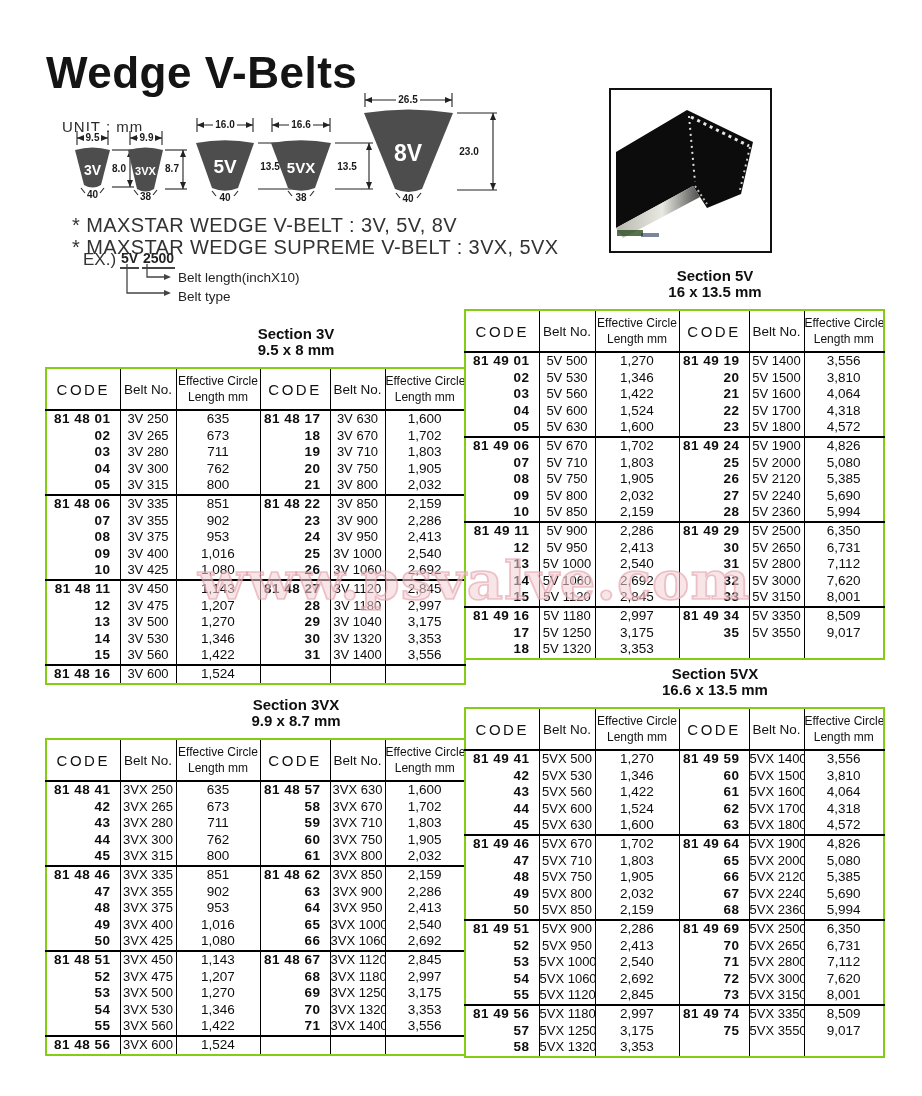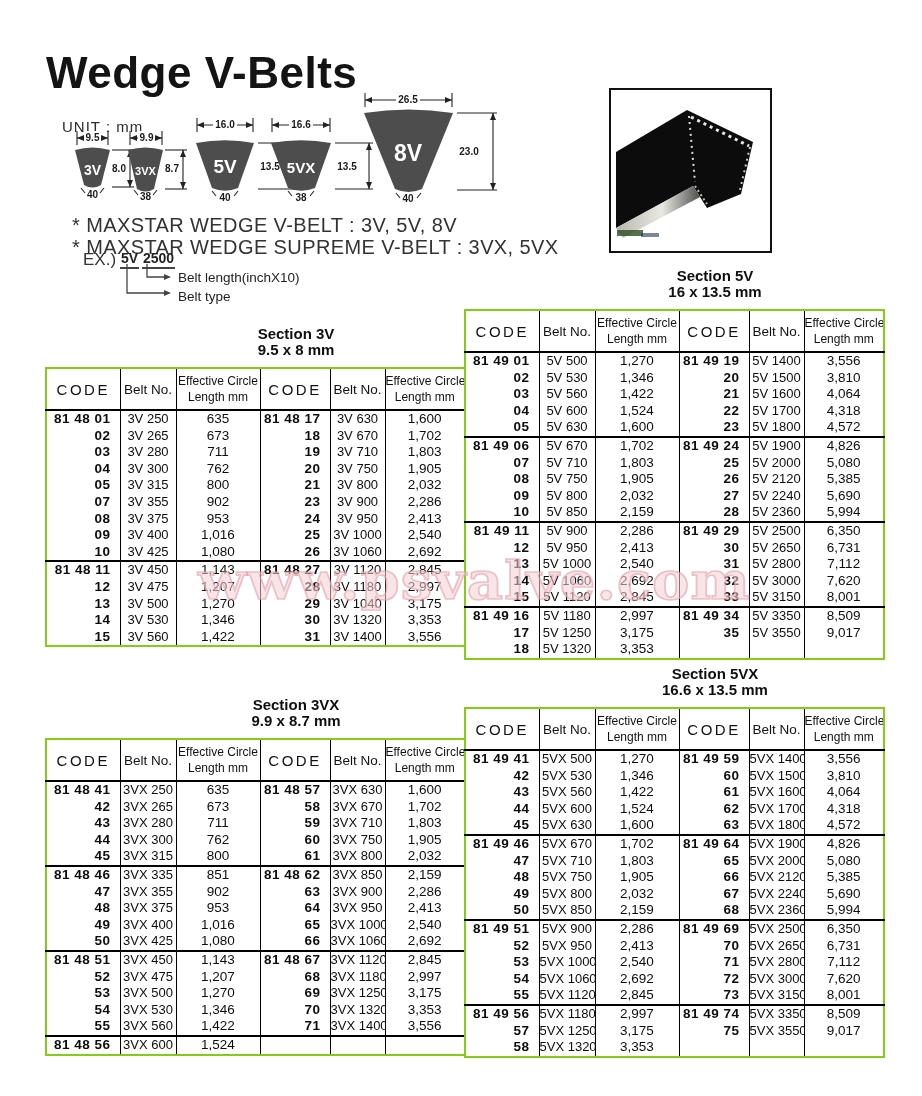--- a/index.html
+++ b/index.html
@@ -263,20 +263,28 @@
             <td class="c-len">1,905</td>
           </tr>
           <tr>
             <td class="c-code">05</td>
             <td class="c-belt">3V 315</td>
             <td class="c-len">800</td>
             <td class="c-code">21</td>
             <td class="c-belt">3V 800</td>
             <td class="c-len">2,032</td>
           </tr>
+          <tr class="group-start">
+            <td class="c-code">81 48 06</td>
+            <td class="c-belt">3V 335</td>
+            <td class="c-len">851</td>
+            <td class="c-code">81 48 22</td>
+            <td class="c-belt">3V 850</td>
+            <td class="c-len">2,159</td>
+          </tr>
           <tr>
             <td class="c-code">07</td>
             <td class="c-belt">3V 355</td>
             <td class="c-len">902</td>
             <td class="c-code">23</td>
             <td class="c-belt">3V 900</td>
             <td class="c-len">2,286</td>
           </tr>
           <tr>
             <td class="c-code">08</td>
@@ -334,20 +342,28 @@
             <td class="c-belt">3V 1320</td>
             <td class="c-len">3,353</td>
           </tr>
           <tr>
             <td class="c-code">15</td>
             <td class="c-belt">3V 560</td>
             <td class="c-len">1,422</td>
             <td class="c-code">31</td>
             <td class="c-belt">3V 1400</td>
             <td class="c-len">3,556</td>
+          </tr>
+          <tr class="group-start">
+            <td class="c-code">81 48 16</td>
+            <td class="c-belt">3V 600</td>
+            <td class="c-len">1,524</td>
+            <td class="c-code"></td>
+            <td class="c-belt"></td>
+            <td class="c-len"></td>
           </tr>
         </tbody>
       </table>
   </div>
 
   <div class="table-block" style="left:464px; top:268px;">
     <div class="tbl-title">Section 5V</div>
     <div class="tbl-subtitle">16 x 13.5 mm</div>
     <table class="belt-table">
         <colgroup>

